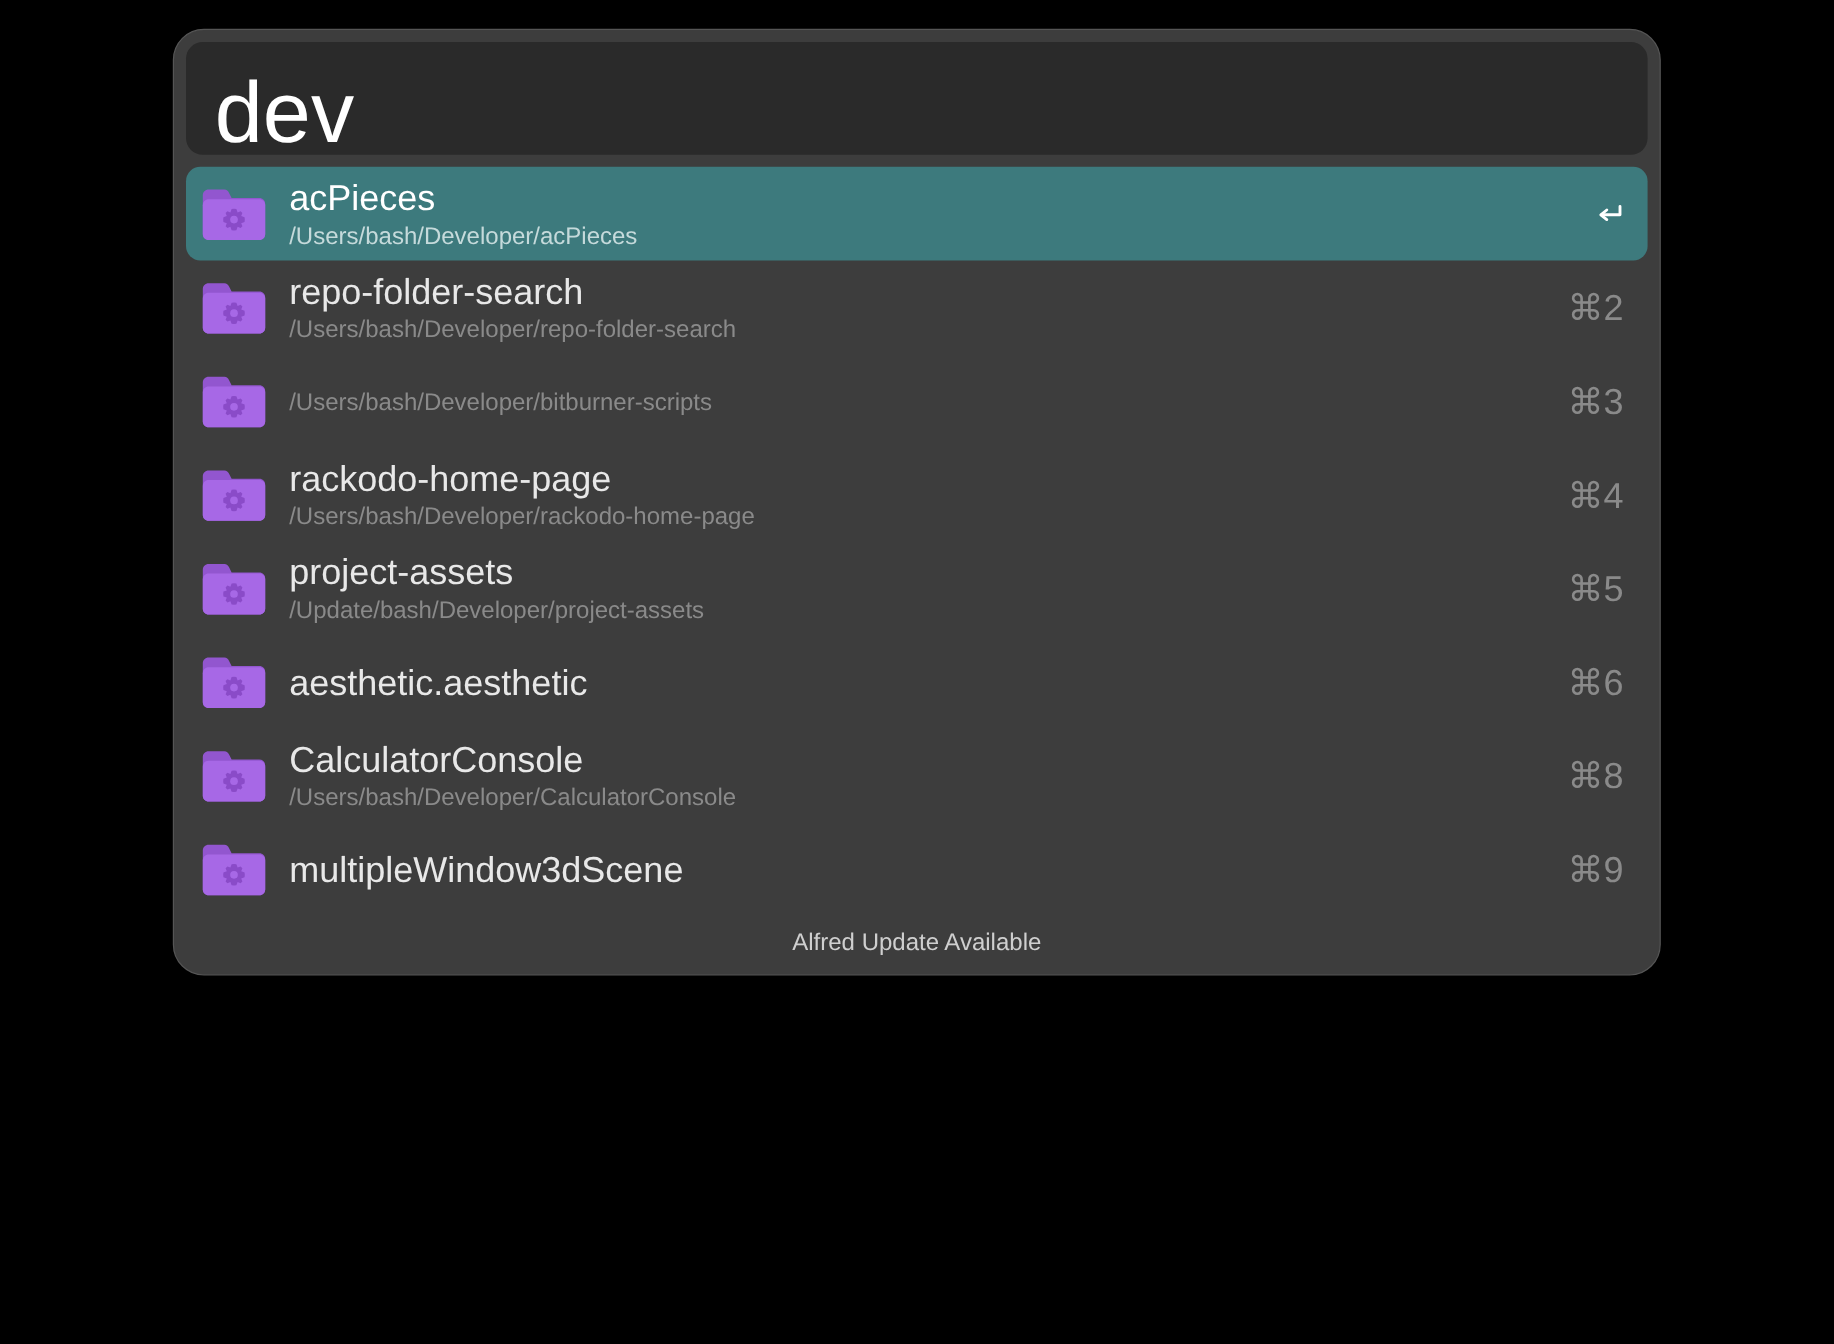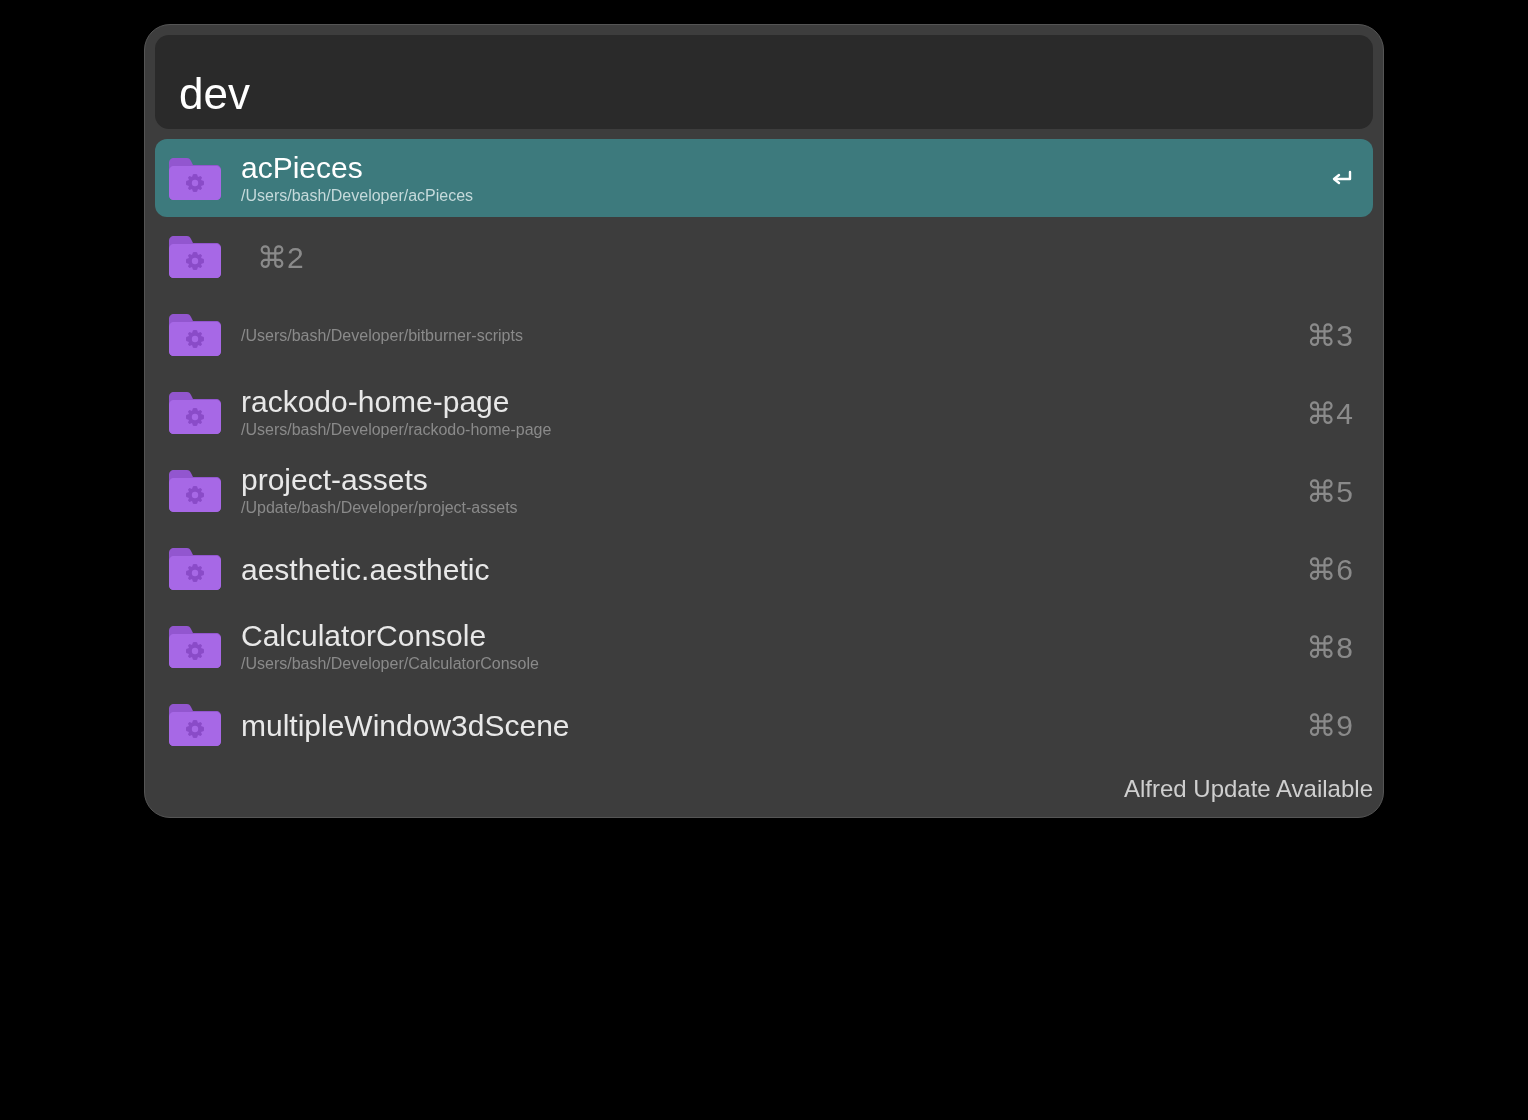--- a/index.html
+++ b/index.html
@@ -34,21 +34,21 @@
       height: 94px;
       display: flex;
       align-items: center;
     }
     .search-input {
       width: 100%;
       background: transparent;
       border: none;
       outline: none;
       color: #ffffff;
-      font-size: 44px;
+      font-size: 72px;
       font-weight: 400;
       font-family: inherit;
       margin-top: 24px;
     }
     .results {
       display: flex;
       flex-direction: column;
       gap: 0;
     }
     .result-item {
@@ -79,21 +79,21 @@
       color: #e8e8e8;
       font-size: 30px;
       font-weight: 400;
       line-height: 1.1;
     }
     .result-item.selected .result-title {
       color: #ffffff;
     }
     .result-subtitle {
       color: #8a8a8a;
-      font-size: 16px;
+      font-size: 20px;
       font-weight: 400;
       line-height: 1.3;
       margin-top: 2px;
     }
     .result-item.selected .result-subtitle {
       color: #c5dadb;
     }
     .shortcut {
       color: #8a8a8a;
       font-size: 30px;
@@ -101,23 +101,23 @@
       margin-left: 16px;
       flex-shrink: 0;
     }
     .return-icon {
       width: 24px;
       height: 18px;
       flex-shrink: 0;
       margin-left: 16px;
     }
     .footer {
-      text-align: right;
+      text-align: center;
       color: #cfcfcf;
-      font-size: 24px;
+      font-size: 20px;
       padding: 12px 0 14px 0;
     }
   </style>
 </head>
 <body>
 
 <div class="alfred-window">
   <div class="search-bar">
     <input class="search-input" type="text" value="dev" style="">
   </div>
@@ -142,20 +142,24 @@
       </div>
       <div class="result-item">
         <div class="folder-icon"><svg viewBox="0 0 60 48" xmlns="http://www.w3.org/2000/svg">
     <path d="M4 8 C4 5 6 3 9 3 L22 3 C24 3 25 4 26 6 L28 10 L51 10 C54 10 56 12 56 15 L56 40 C56 43 54 45 51 45 L9 45 C6 45 4 43 4 40 Z" fill="#9256cf"></path>
     <path d="M4 16 C4 13 6 11 9 11 L51 11 C54 11 56 13 56 16 L56 40 C56 43 54 45 51 45 L9 45 C6 45 4 43 4 40 Z" fill="#a768e6"></path>
     <g transform="translate(30,28)">
       <path d="M0 -9 L2 -8.8 L3 -6 L5.5 -7 L7 -5.5 L6 -3 L8.8 -2 L9 0 L8.8 2 L6 3 L7 5.5 L5.5 7 L3 6 L2 8.8 L0 9 L-2 8.8 L-3 6 L-5.5 7 L-7 5.5 L-6 3 L-8.8 2 L-9 0 L-8.8 -2 L-6 -3 L-7 -5.5 L-5.5 -7 L-3 -6 L-2 -8.8 Z" fill="#8a4bc8"></path>
       <circle cx="0" cy="0" r="3.2" fill="#a768e6"></circle>
     </g>
   </svg></div>
+        <div class="result-text">
+          <div class="result-title">repo-folder-search</div>
+          <div class="result-subtitle">/Users/bash/Developer/repo-folder-search</div>
+        </div>
         <div class="shortcut">⌘2</div>
       </div>
       <div class="result-item">
         <div class="folder-icon"><svg viewBox="0 0 60 48" xmlns="http://www.w3.org/2000/svg">
     <path d="M4 8 C4 5 6 3 9 3 L22 3 C24 3 25 4 26 6 L28 10 L51 10 C54 10 56 12 56 15 L56 40 C56 43 54 45 51 45 L9 45 C6 45 4 43 4 40 Z" fill="#9256cf"></path>
     <path d="M4 16 C4 13 6 11 9 11 L51 11 C54 11 56 13 56 16 L56 40 C56 43 54 45 51 45 L9 45 C6 45 4 43 4 40 Z" fill="#a768e6"></path>
     <g transform="translate(30,28)">
       <path d="M0 -9 L2 -8.8 L3 -6 L5.5 -7 L7 -5.5 L6 -3 L8.8 -2 L9 0 L8.8 2 L6 3 L7 5.5 L5.5 7 L3 6 L2 8.8 L0 9 L-2 8.8 L-3 6 L-5.5 7 L-7 5.5 L-6 3 L-8.8 2 L-9 0 L-8.8 -2 L-6 -3 L-7 -5.5 L-5.5 -7 L-3 -6 L-2 -8.8 Z" fill="#8a4bc8"></path>
       <circle cx="0" cy="0" r="3.2" fill="#a768e6"></circle>
     </g>

